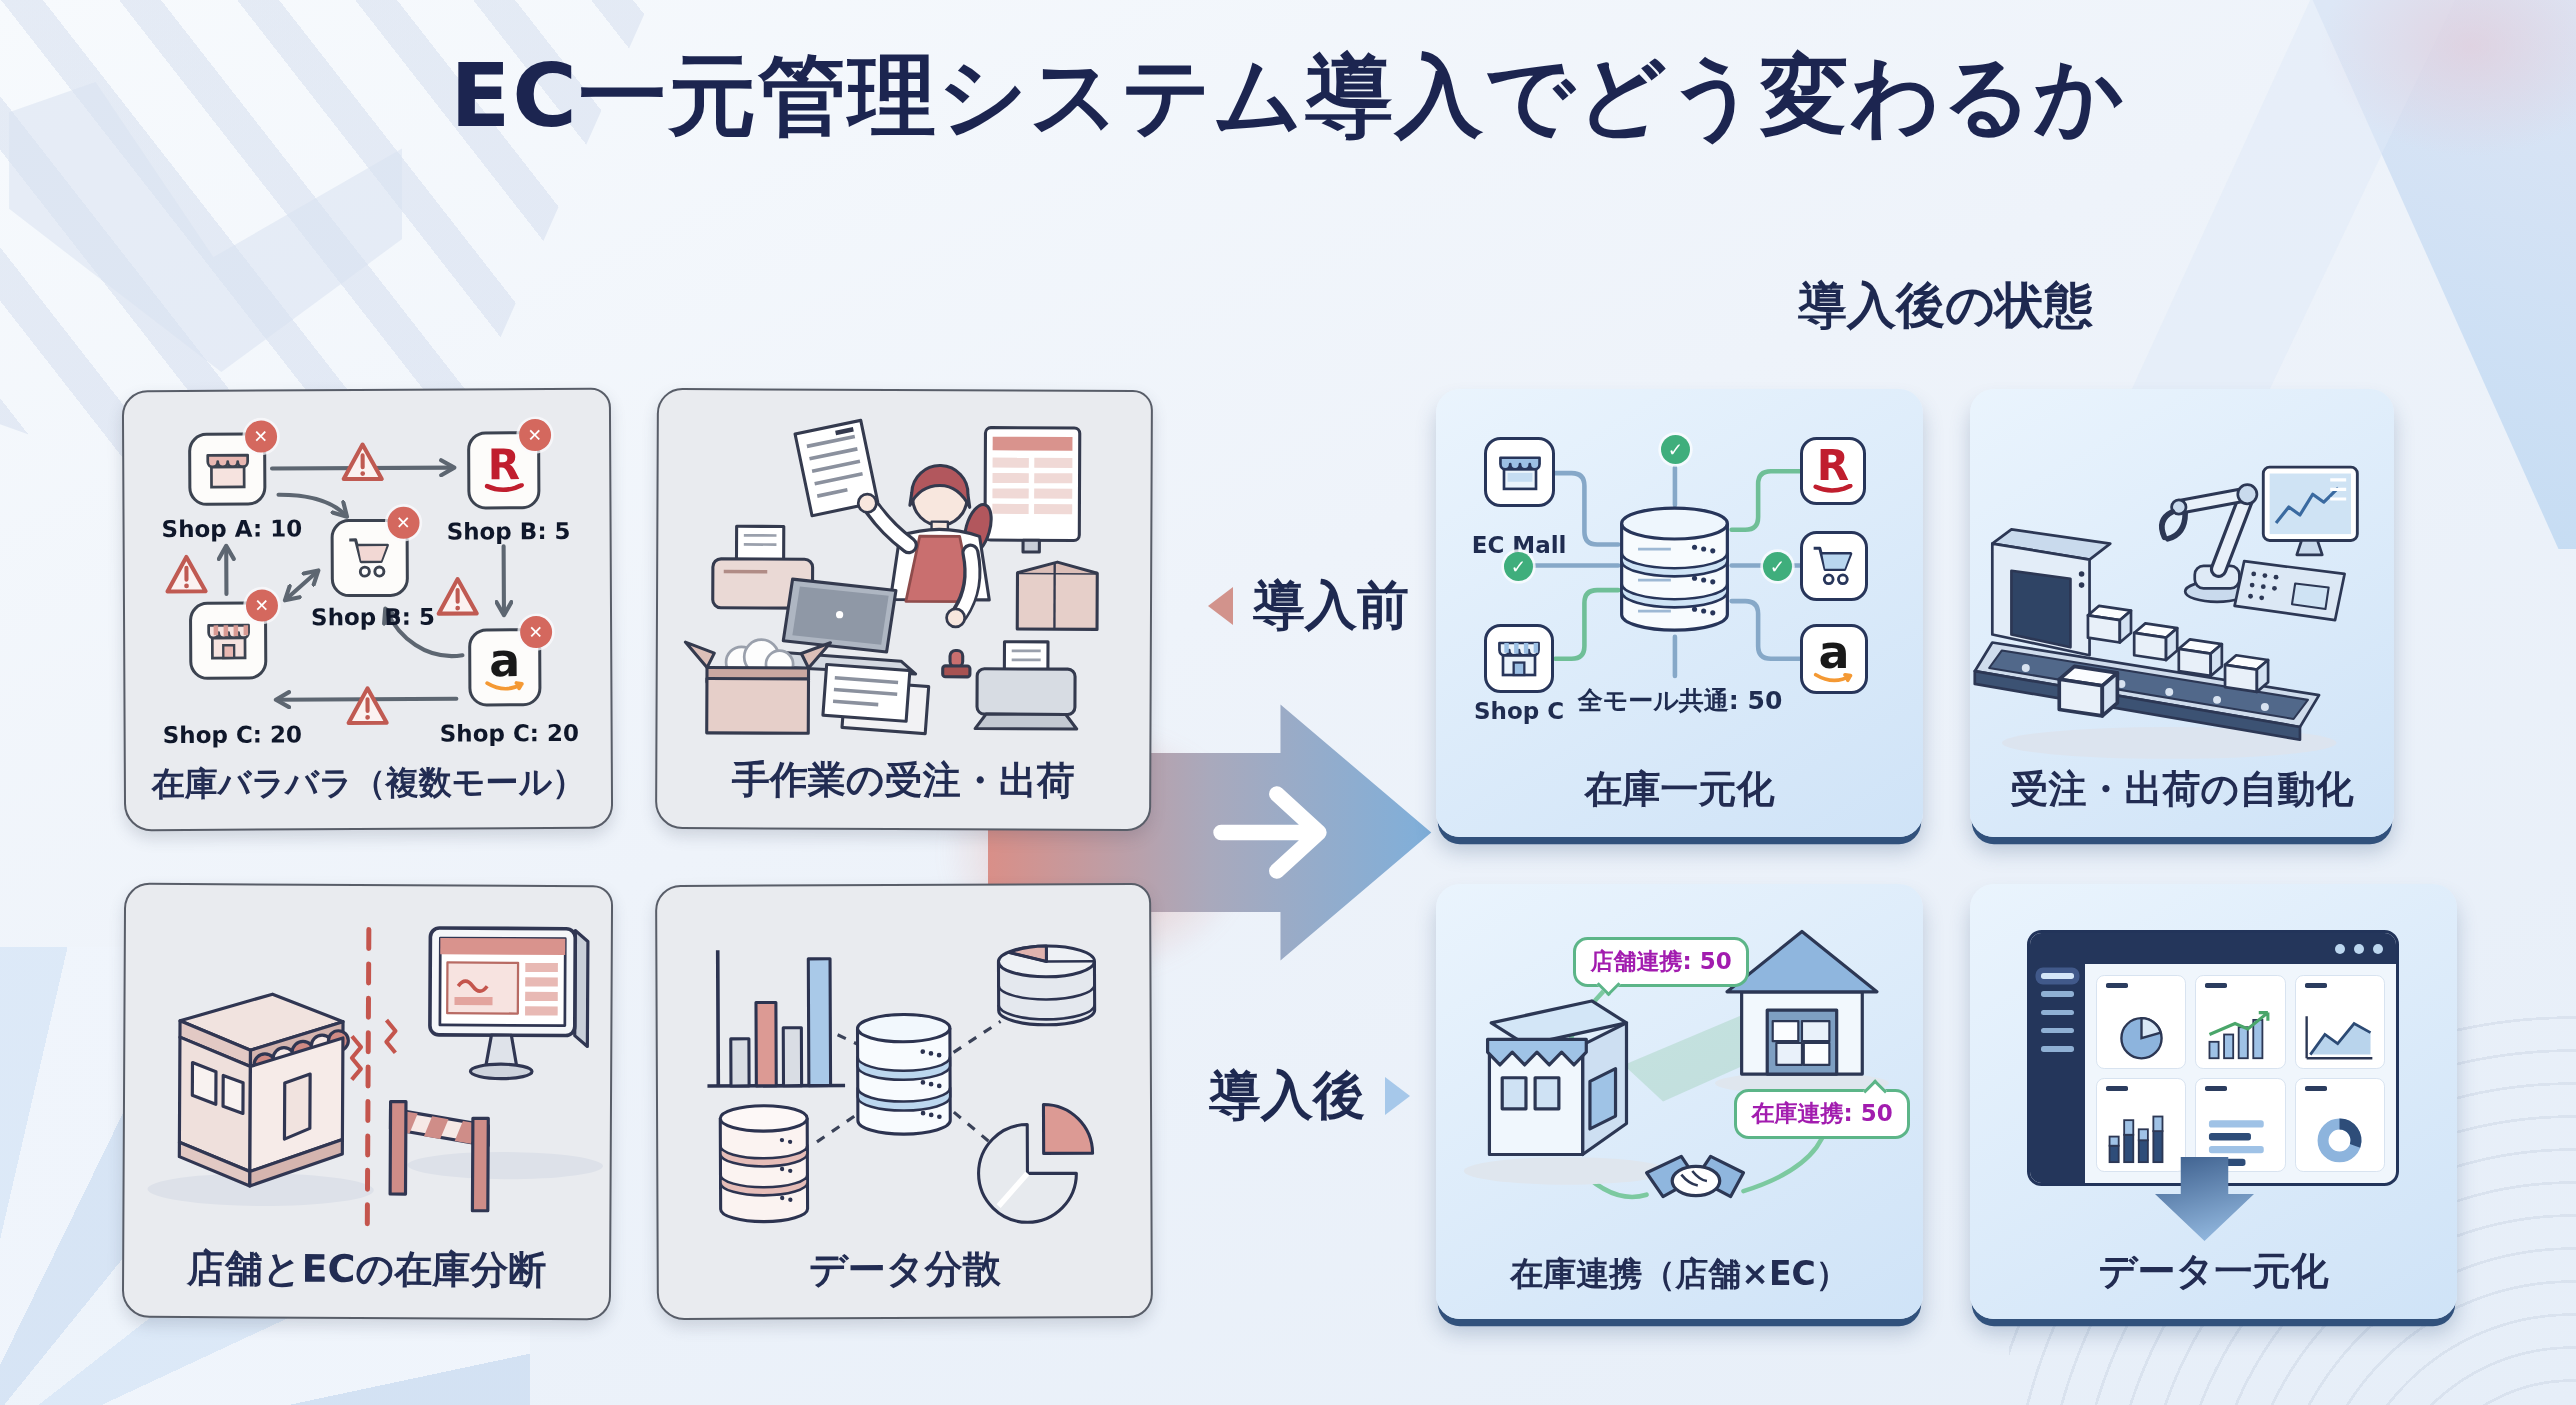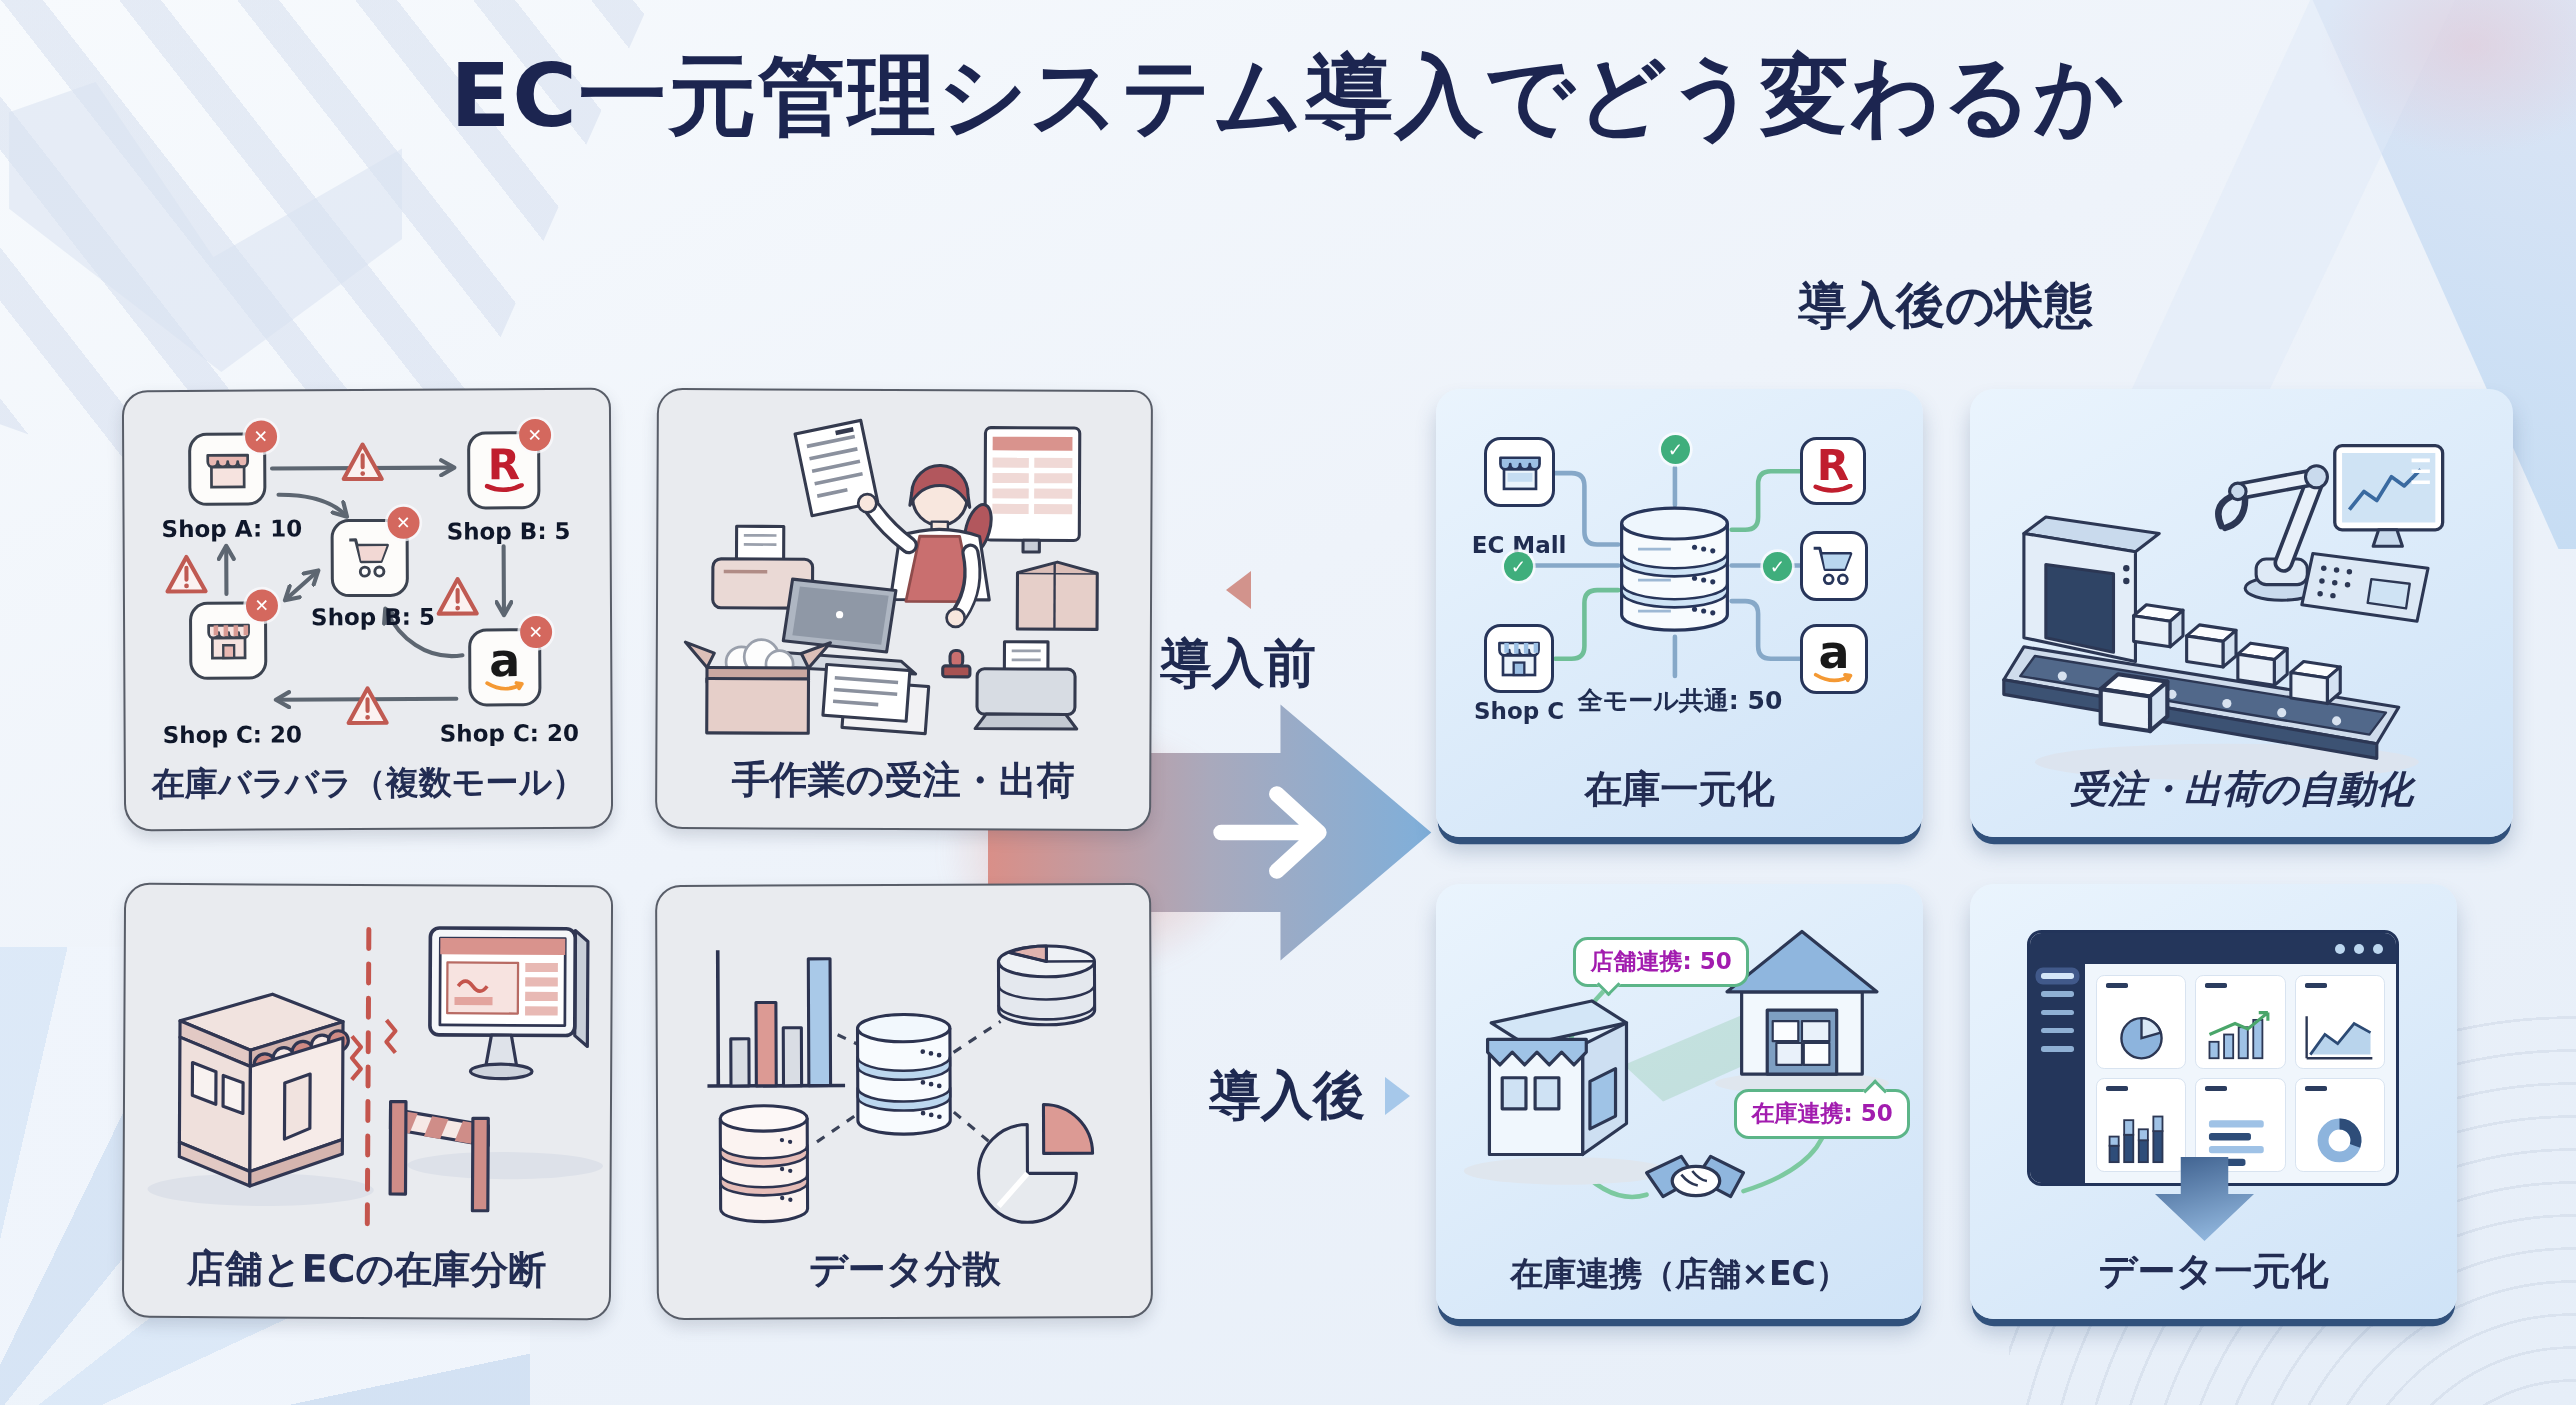--- a/index.html
+++ b/index.html
@@ -118,21 +118,21 @@
     <defs>
       <linearGradient id="agrad" x1="0" y1="0" x2="1" y2="0">
         <stop offset="0" stop-color="#d98f88"></stop>
           <stop offset=".5" stop-color="#a9a9bc"></stop>
           <stop offset="1" stop-color="#7fafda"></stop>
       </linearGradient>
     </defs>
     <path d="M0,83 H320 V30 L485,170 L320,310 V257 H0 Z" fill="url(#agrad)"></path>
     <path d="M255,170 H350 M316,128 L362,170 L316,212" stroke="#fff" stroke-width="17" fill="none" stroke-linecap="round" stroke-linejoin="round"></path>
   </svg>
-  <div class="flow-label" style="left:1160px;top:571px;flex-direction:column;">
+  <div class="flow-label" style="left:1208px;top:571px;">
     <span class="tri tri-left"></span>
     <span>導入前</span>
   </div>
   <div class="flow-label" style="left:1209px;top:1061px;">
     <span>導入後</span>
     <span class="tri tri-right"></span>
   </div>
 
   <section class="panel panel-left" style="left:123px;top:389px;width:489px;height:441px;transform:rotate(-.3deg);">
     <svg class="fill" viewBox="0 0 535 482">
@@ -509,21 +509,21 @@
     </div>
     <div class="check" style="left:225px;top:46px;">✓</div>
     <div class="check" style="left:68px;top:163px;">✓</div>
     <div class="check" style="left:327px;top:163px;">✓</div>
     <div class="b-label" style="left:14.6px;top:123px;width:137px;margin-top:20px;">EC Mall</div>
     <div class="b-label" style="left:14.6px;top:309px;width:137px;">Shop C</div>
     <div class="b-label" style="left:70px;top:295px;width:348px;font-size:25px;">全モール共通: 50</div>
     <div class="caption">在庫一元化</div>
   </section>
 
-  <section class="panel panel-right" style="left:1970px;top:389px;width:543px;height:448px;font-style:italic;">
+  <section class="panel panel-right" style="left:1970px;top:389px;width:424px;height:448px;">
     <svg class="fill" viewBox="0 0 532 490">
       <ellipse cx="250" cy="408" rx="210" ry="20" fill="#dce4ef"></ellipse>
       <g stroke="#2c3754" stroke-width="3.4" stroke-linejoin="round">
 
         <polygon points="28,282 438,348 414,388 6,318" fill="#cfdcec"></polygon>
         <polygon points="40,292 424,354 406,378 24,314" fill="#51688a" stroke-width="2.6"></polygon>
         <g fill="#d7e2f0" stroke="none">
             <circle cx="70" cy="314" r="5"></circle>
             <circle cx="130" cy="324" r="5"></circle>
             <circle cx="190" cy="334" r="5"></circle>

